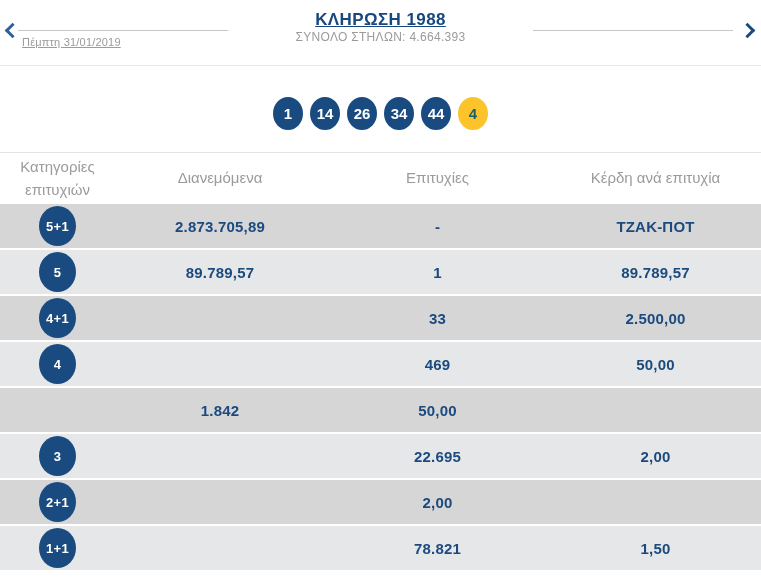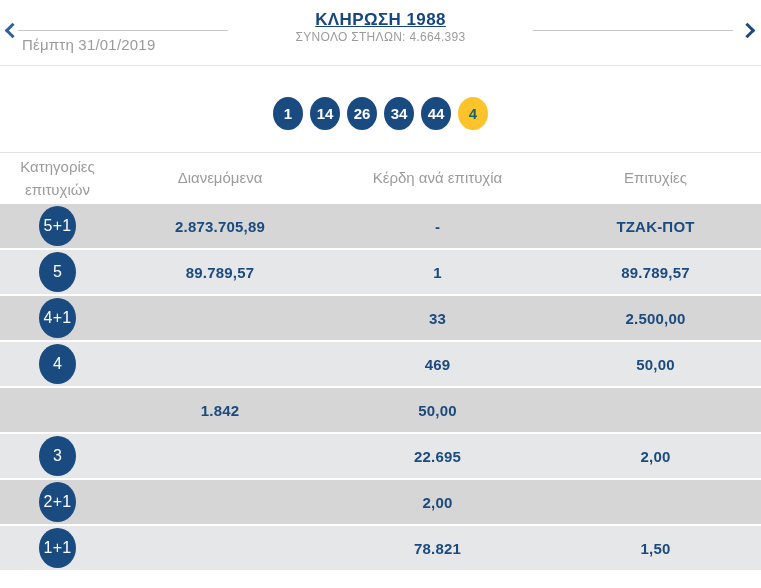--- a/index.html
+++ b/index.html
@@ -16,21 +16,21 @@
     position:absolute; top:25px; width:11px; height:11px; cursor:pointer;
     border-left:3px solid #2f5e9e; border-bottom:3px solid #2f5e9e;
   }
   .chev-left  { left:7px;  transform:rotate(45deg); }
   .chev-right { right:8px; transform:rotate(225deg); border-color:#1c4a7e; }
   .nav-line { position:absolute; top:30px; height:1px; background:#c7c7c7; }
   .nav-line-left  { left:18px;  width:210px; }
   .nav-line-right { left:533px; width:200px; }
   .draw-date {
     position:absolute; left:22px; top:36px;
-    color:#9b9b9b; font-size:15px; letter-spacing:0.2px;
+    color:#9b9b9b; font-size:11px; letter-spacing:0.2px;text-decoration:underline;
   }
   .draw-center { text-align:center; padding-top:10px; }
   .draw-title {
     color:#17477e; font-size:17px; font-weight:bold; letter-spacing:0.4px;text-decoration:underline;
   }
   .draw-subtitle {
     color:#9b9b9b; font-size:12px; letter-spacing:0.3px;
   }
 
   
@@ -60,21 +60,21 @@
   .trow:nth-child(even) { background:#d6d6d7; }
   .cell {
     text-align:center; color:#1b4a7e; font-size:15px; font-weight:bold;
     letter-spacing:0.2px;
   }
   .cat-cell { display:flex; justify-content:center; }
   .badge {
     width:37px; height:40px; border-radius:50%;
     background:#1a4b80; color:#ffffff;
     display:flex; align-items:center; justify-content:center;
-    font-size:16px; font-weight:normal; letter-spacing:0.3px;
+    font-size:13px; font-weight:bold; letter-spacing:0.3px;
   }
 </style>
 </head>
 <body>
 
 <div class="page">
 
   <div class="draw-nav">
     <span class="chev chev-left"></span>
     <span class="nav-line nav-line-left"></span>
@@ -95,22 +95,22 @@
       <span class="ball">34</span>
       <span class="ball">44</span>
       <span class="ball ball-joker">4</span>
     </div>
   </div>
 
   <div class="results">
     <div class="tgrid thead">
       <div class="hcell">Κατηγορίες επιτυχιών</div>
       <div class="hcell">Διανεμόμενα</div>
+      <div class="hcell">Επιτυχίες</div>
       <div class="hcell">Κέρδη ανά επιτυχία</div>
-      <div class="hcell">Επιτυχίες</div>
     </div>
 
     <div class="tgrid trow">
       <div class="cell cat-cell">
           <span class="badge">5+1</span>
         </div>
       <div class="cell">2.873.705,89</div>
       <div class="cell">-</div>
       <div class="cell">ΤΖΑΚ-ΠΟΤ</div>
     </div>

